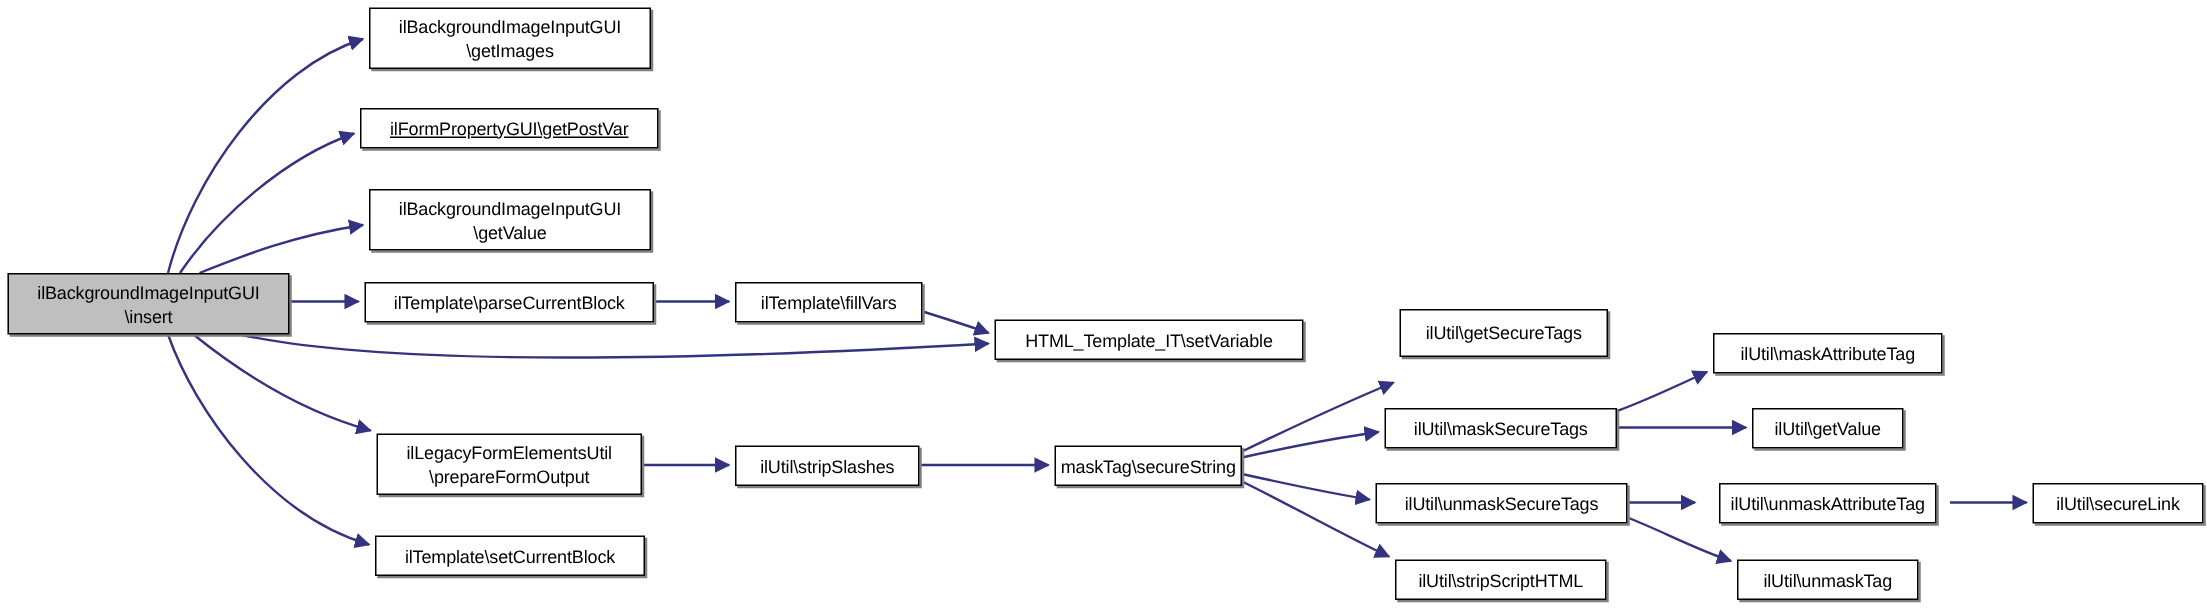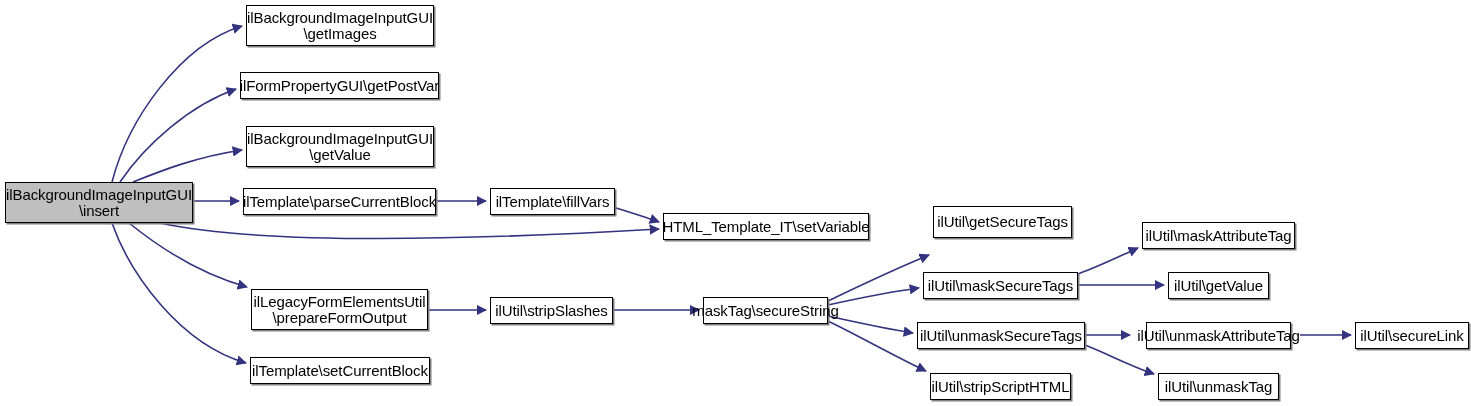--- a/index.html
+++ b/index.html
@@ -23,21 +23,21 @@
     width: 1471px;
     height: 406px;
     pointer-events: none;
   }
   .node {
     position: absolute;
     box-sizing: border-box;
     border: 1px solid #000000;
     background: #ffffff;
     color: #000000;
-    font-size: 15px;
+    font-size: 12px;
     line-height: 16px;
     text-align: center;
     display: flex;
     align-items: center;
     justify-content: center;
     white-space: pre-line;
     letter-spacing: -0.1px;
     box-shadow: 1.5px 1.5px 0 0 #808080;
   }
   .node.root {
@@ -75,21 +75,21 @@
         <path d="M 1085,335 L 1130,335" fill="none" stroke="#33337f" stroke-width="1.6" marker-end="url(#arrow)"></path>
         <path d="M 1085,345 C 1108,354 1130,366 1154,374" fill="none" stroke="#33337f" stroke-width="1.6" marker-end="url(#arrow)"></path>
         <path d="M 1300,335 L 1351,335" fill="none" stroke="#33337f" stroke-width="1.6" marker-end="url(#arrow)"></path>
       </g>
   </svg>
   <div id="node-layer">
       <div class="node root" style="left: 5px; top: 182px; width: 188px; height: 41px;">ilBackgroundImageInputGUI
 \insert</div>
       <div class="node" style="left: 246px; top: 5px; width: 188px; height: 41px;">ilBackgroundImageInputGUI
 \getImages</div>
-      <div class="node" style="left: 240px; top: 72px; width: 199px; height: 27px;">ilFormPropertyGUI\getPostVar</div>
+      <div class="node" style="left: 240px; top: 72px; width: 199px; height: 27px; text-decoration: underline;">ilFormPropertyGUI\getPostVar</div>
       <div class="node" style="left: 246px; top: 126px; width: 188px; height: 41px;">ilBackgroundImageInputGUI
 \getValue</div>
       <div class="node" style="left: 243px; top: 188px; width: 193px; height: 27px;">ilTemplate\parseCurrentBlock</div>
       <div class="node" style="left: 490px; top: 188px; width: 125px; height: 27px;">ilTemplate\fillVars</div>
       <div class="node" style="left: 663px; top: 213px; width: 206px; height: 27px;">HTML_Template_IT\setVariable</div>
       <div class="node" style="left: 251px; top: 289px; width: 177px; height: 41px;">ilLegacyFormElementsUtil
 \prepareFormOutput</div>
       <div class="node" style="left: 490px; top: 297px; width: 123px; height: 27px;">ilUtil\stripSlashes</div>
       <div class="node" style="left: 250px; top: 357px; width: 180px; height: 27px;">ilTemplate\setCurrentBlock</div>
       <div class="node" style="left: 703px; top: 297px; width: 125px; height: 27px;">maskTag\secureString</div>

